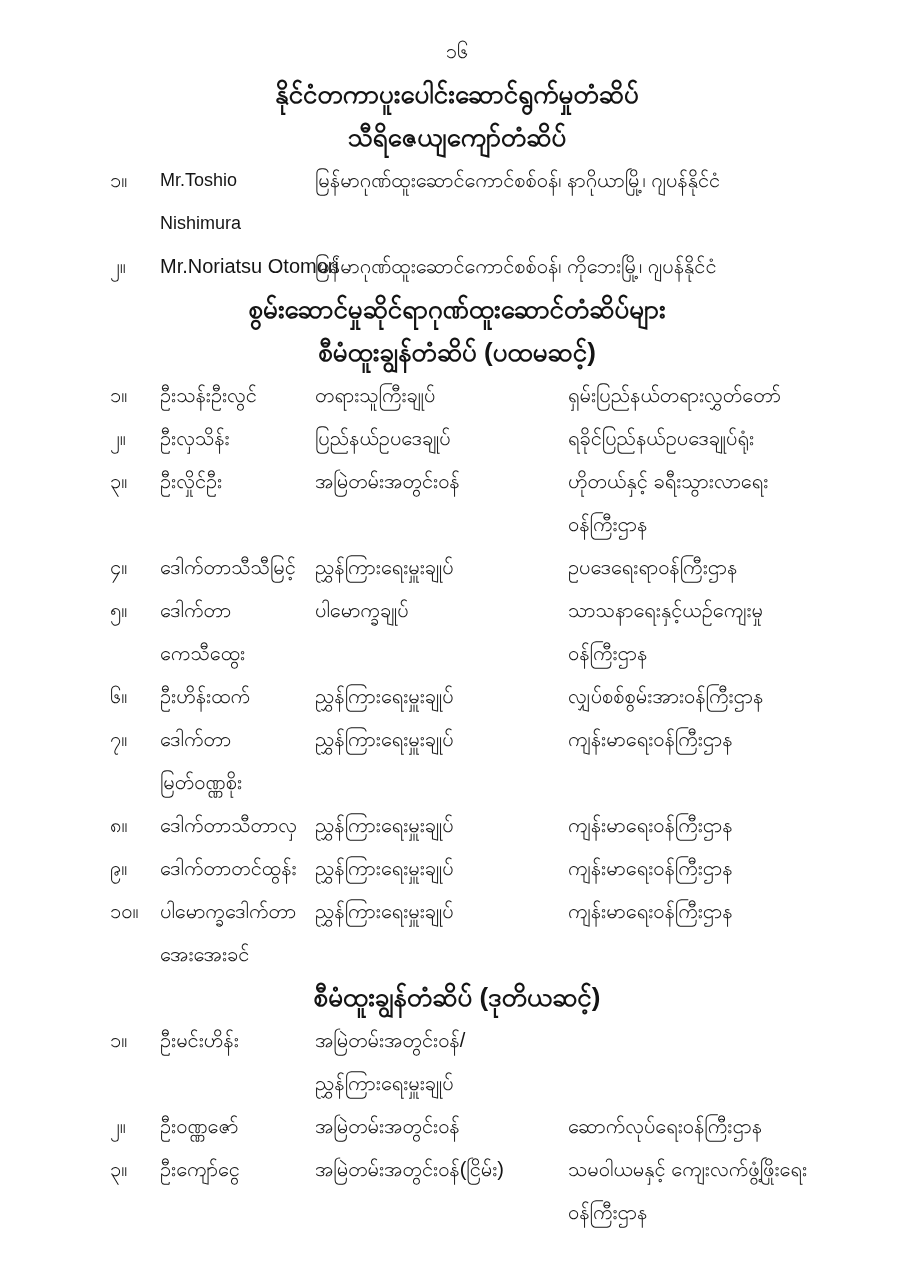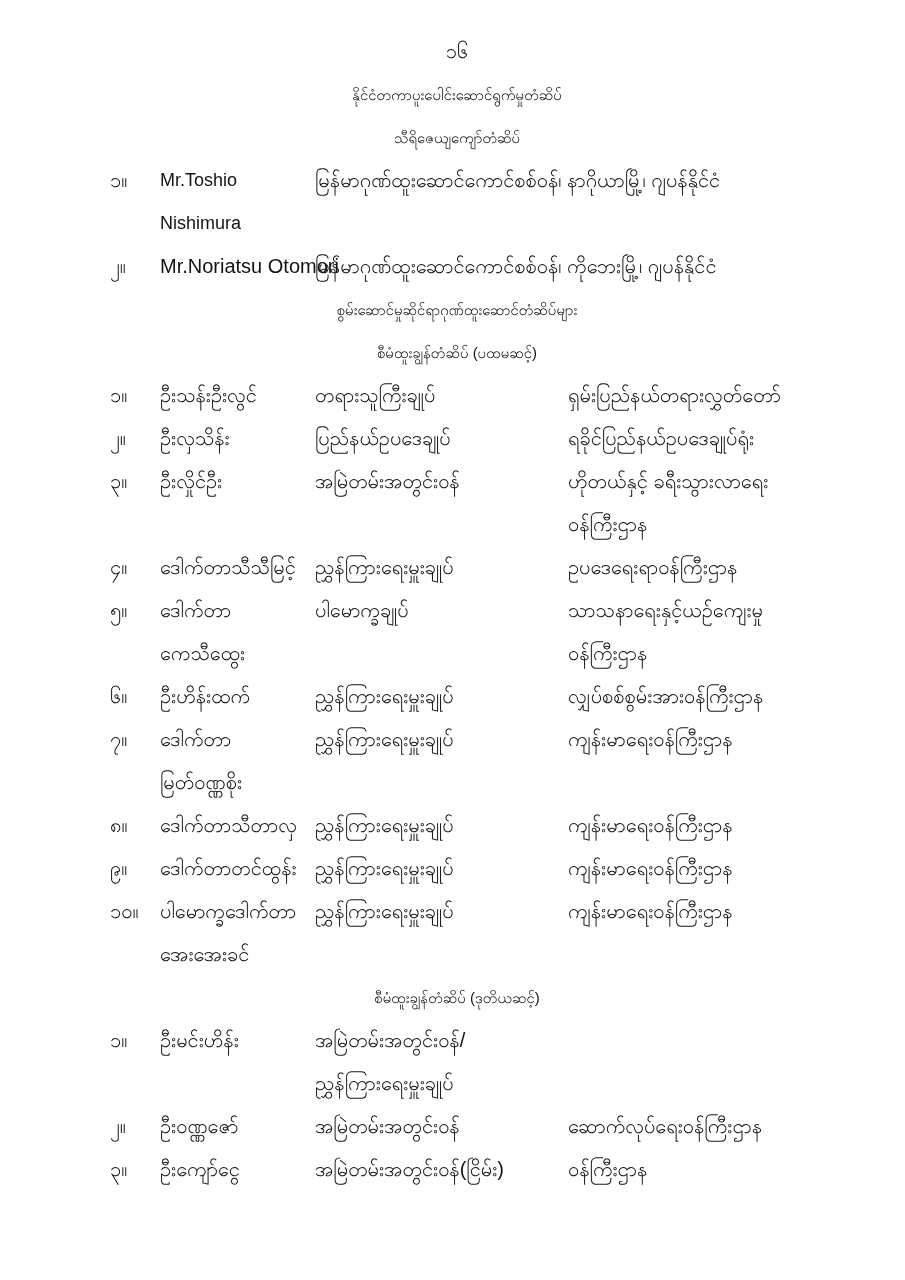--- a/index.html
+++ b/index.html
@@ -13,22 +13,22 @@
     height: 1280px;
     box-sizing: border-box;
     background: #ffffff;
     color: #141414;
     font-family: "Liberation Sans", "DejaVu Sans", sans-serif;
     padding: 30px 55px 0 110px;
     overflow: hidden;
   }
   .heading {
     text-align: center;
-    font-weight: normal;
-    font-size: 15px;
+    font-weight: bold;
+    font-size: 26px;
     line-height: 43px;
     white-space: nowrap;
   }
   .heading.pagenum {
     font-weight: normal;
     font-size: 20px;
   }
   .row {
     display: grid;
     grid-template-columns: 50px 155px 253px 1fr;
@@ -220,17 +220,18 @@
       </div>
       <div class="row">
         <div class="cell col-num">၃။</div>
         <div class="cell col-name">
           <div class="line">ဦးကျော်ငွေ</div>
         </div>
         <div class="cell col-position">
           <div class="line">အမြဲတမ်းအတွင်းဝန်(ငြိမ်း)</div>
         </div>
         <div class="cell col-org">
+          <div class="line">သမဝါယမနှင့် ကျေးလက်ဖွံ့ဖြိုးရေး</div>
           <div class="line">ဝန်ကြီးဌာန</div>
         </div>
       </div>
     </div>
 </div>
 
 </body></html>

